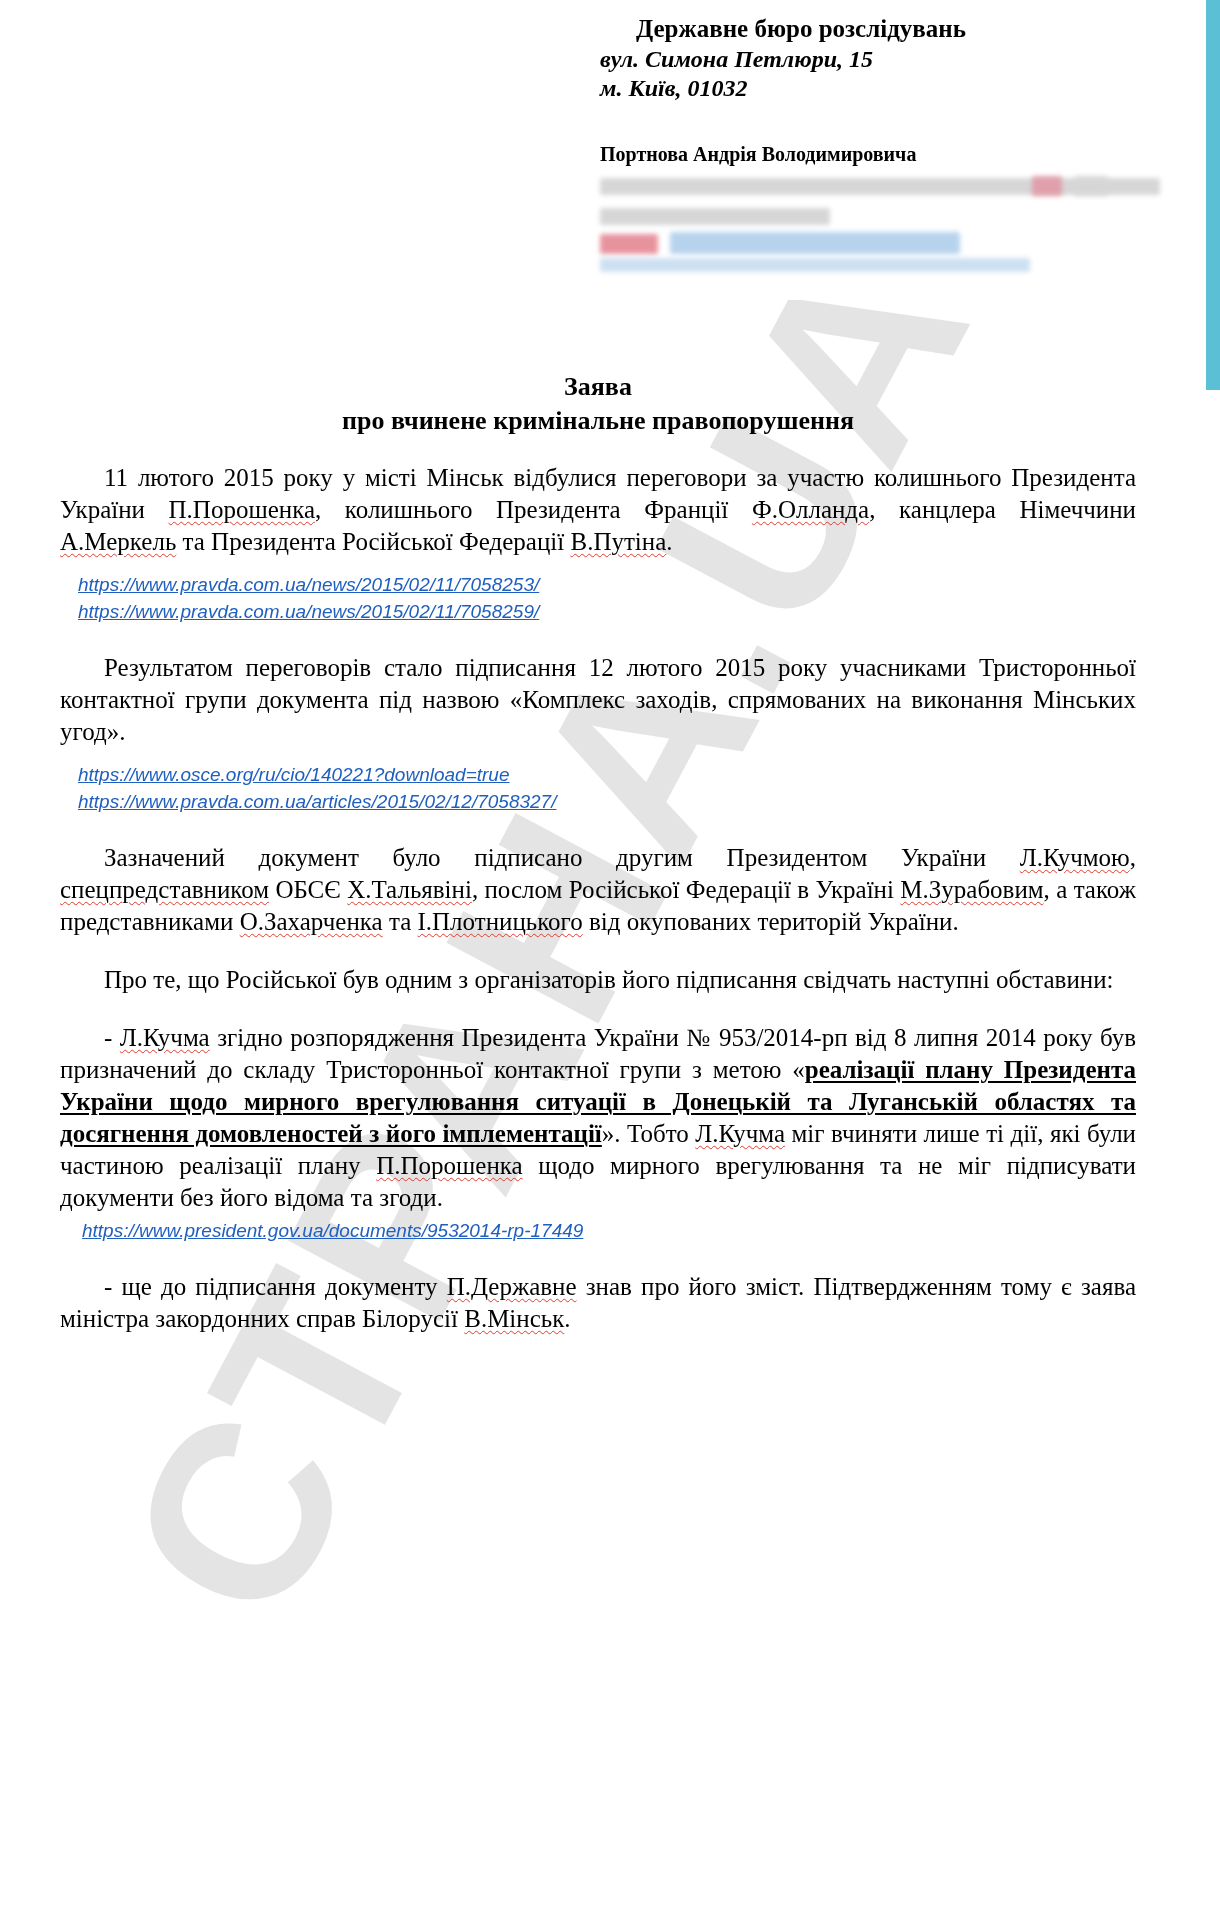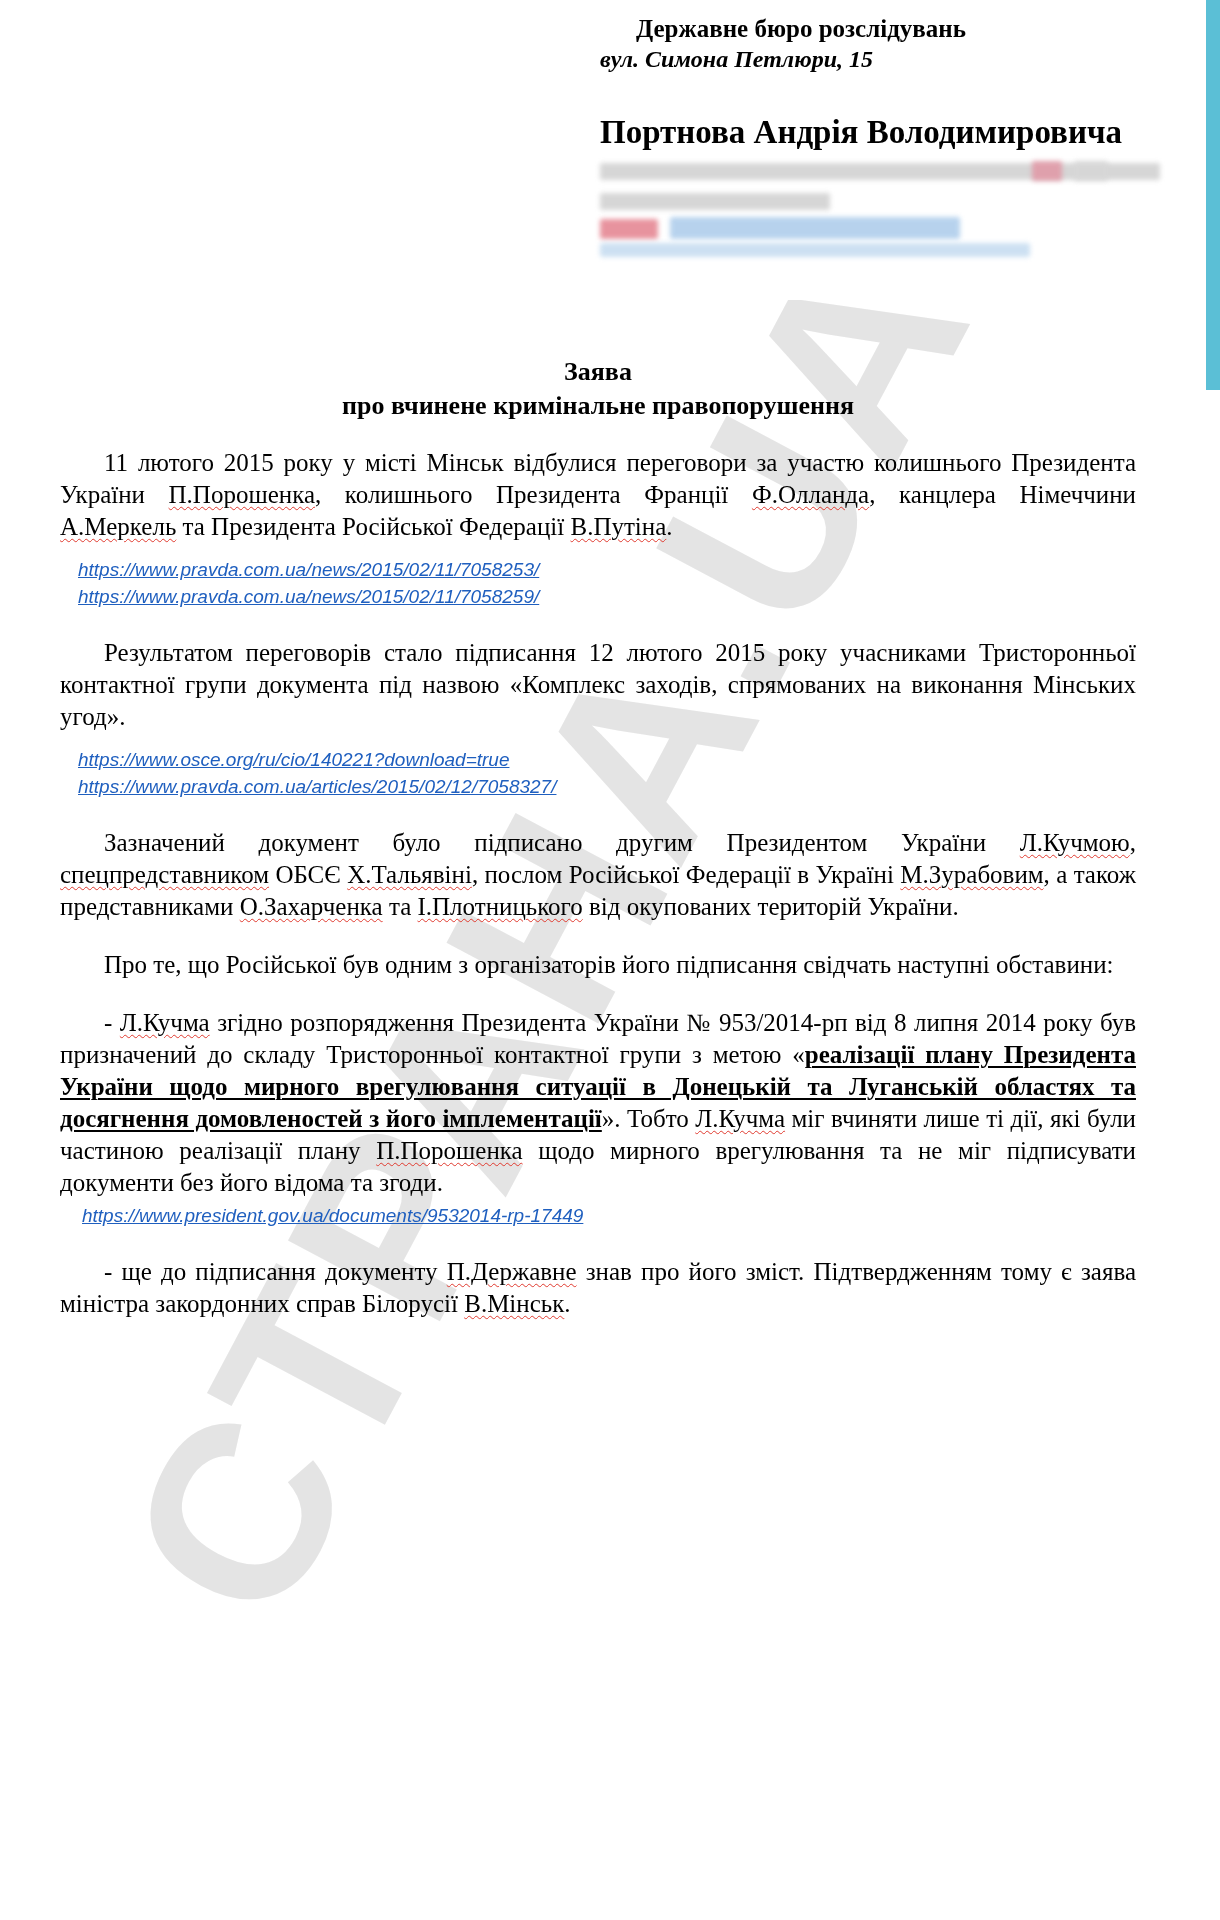--- a/index.html
+++ b/index.html
@@ -80,21 +80,21 @@
     font-weight: bold;
     line-height: 1.22;
     color: #000;
   }
 
   .recipient {
     margin-top: 40px;
     padding-left: 540px;
   }
   .recipient-name {
-    font-size: 33px;
+    font-size: 20px;
     font-weight: bold;
     color: #000;
     white-space: nowrap;
   }
 
   
   .redacted {
     position: relative;
     margin-top: 8px;
     margin-left: 540px;
@@ -183,20 +183,21 @@
         <text x="598" y="690" text-anchor="middle" font-family="Liberation Sans, sans-serif" font-size="250" font-weight="bold" fill="#cfcfcf" letter-spacing="6">СТРАНА.UA</text>
       </g>
     </svg>
   </div>
 
   <div class="content">
 
     <div class="addr-block">
       <div class="addr-name">Державне бюро розслідувань</div>
       <div class="addr-line">вул. Симона Петлюри, 15</div>
+      <div class="addr-line">м. Київ, 01032</div>
     </div>
 
     <div class="recipient">
       <div class="recipient-name">Портнова Андрія Володимировича</div>
     </div>
 
     <div class="redacted">
       <span class="rl r1"></span>
       <span class="rl pink1"></span>
       <span class="rl pink2"></span>

